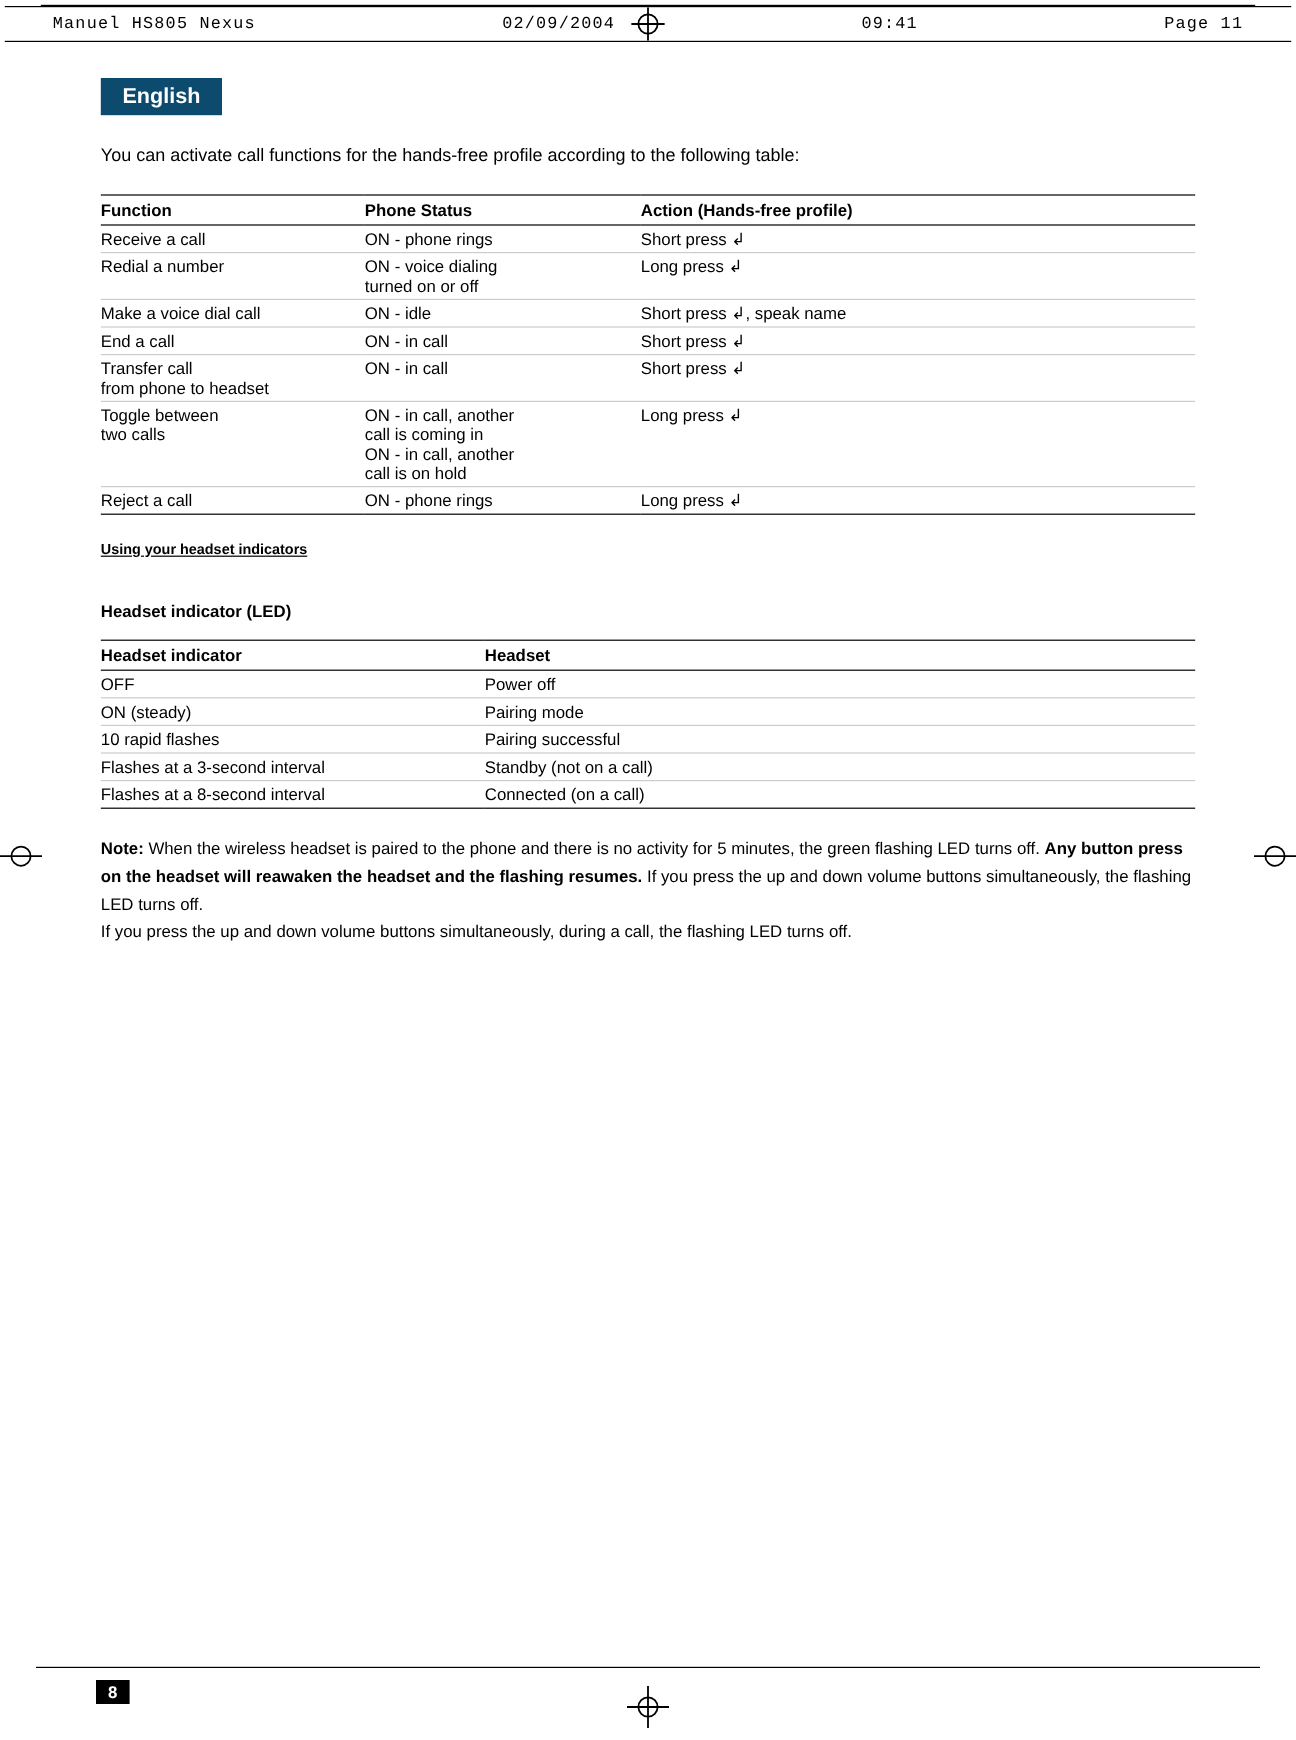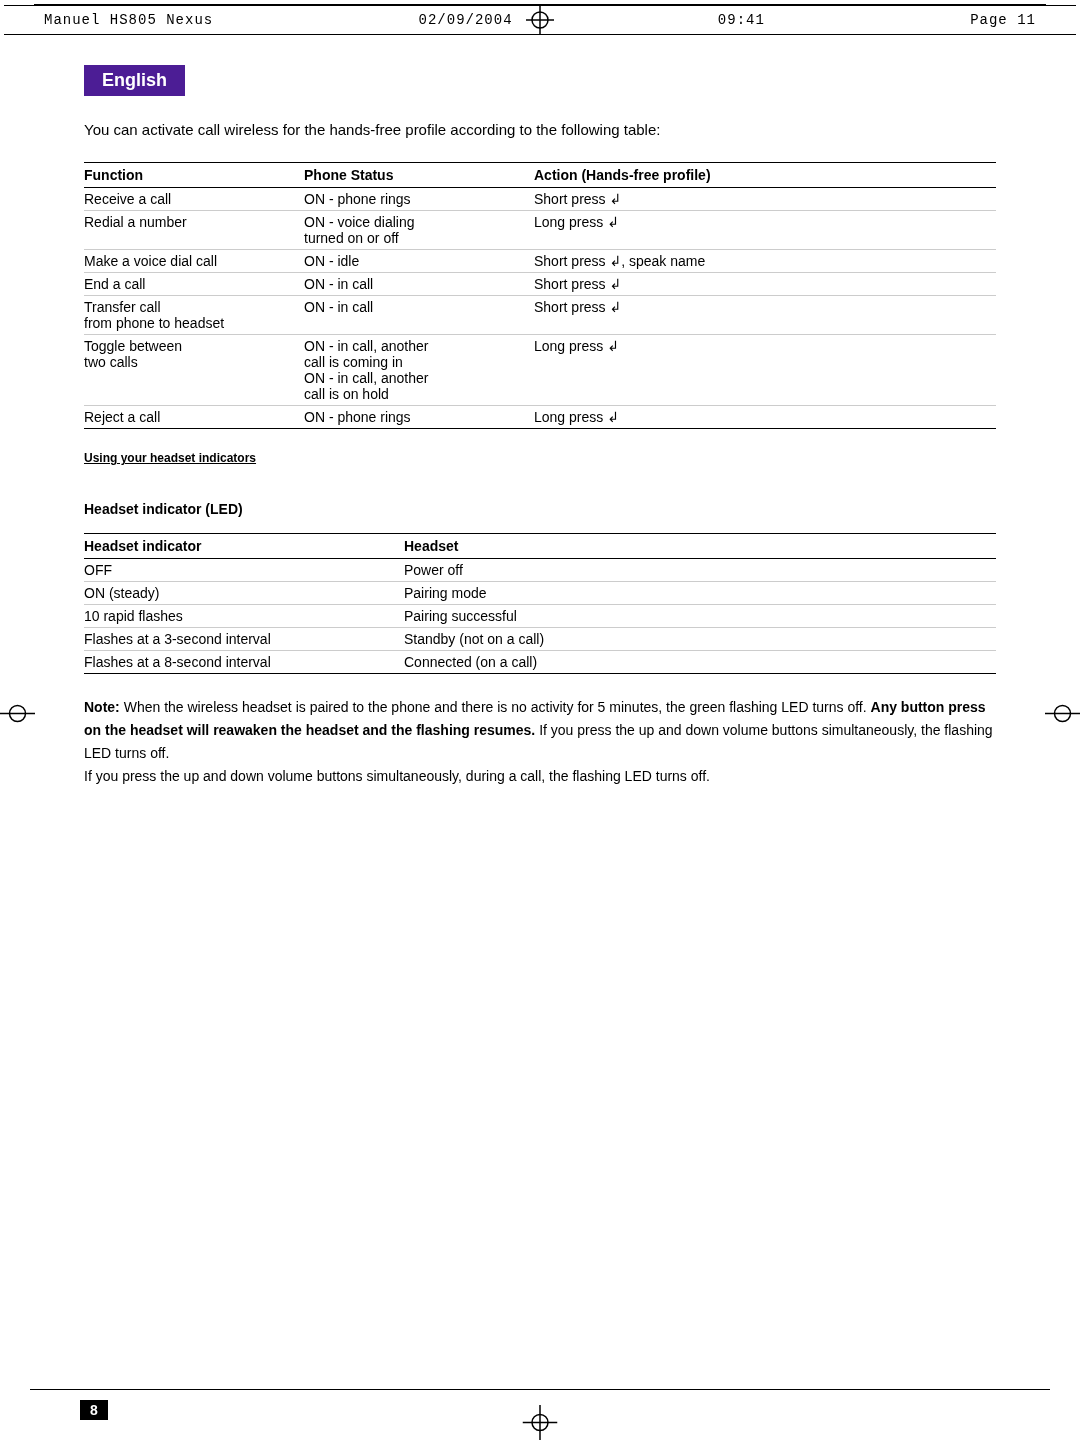--- a/index.html
+++ b/index.html
@@ -62,21 +62,21 @@
 
     
     .content-area {
       padding: 30px 80px 40px 80px;
       position: relative;
     }
 
     
     .english-badge {
       display: inline-block;
-      background: #4c1d95;
+      background: #0c4a6e;
       color: #ffffff;
       font-weight: bold;
       font-size: 18px;
       padding: 5px 18px;
       margin-bottom: 22px;
       font-family: Arial, sans-serif;
     }
 
     
     .intro-text {
@@ -249,21 +249,21 @@
     <line x1="0" y1="17.5" x2="35" y2="17.5" stroke="#000" stroke-width="1.5"></line>
     <circle cx="17.5" cy="17.5" r="8" fill="none" stroke="#000" stroke-width="1.5"></circle>
   </svg>
 
   <div class="content-area">
 
     
     <div class="english-badge">English</div>
 
     
-    <p class="intro-text">You can activate call wireless for the hands-free profile according to the following table:</p>
+    <p class="intro-text">You can activate call functions for the hands-free profile according to the following table:</p>
 
     
     <table class="function-table">
       <thead>
         <tr>
           <th class="col-function">Function</th>
           <th class="col-phone">Phone Status</th>
           <th class="col-action">Action (Hands-free profile)</th>
         </tr>
       </thead>

